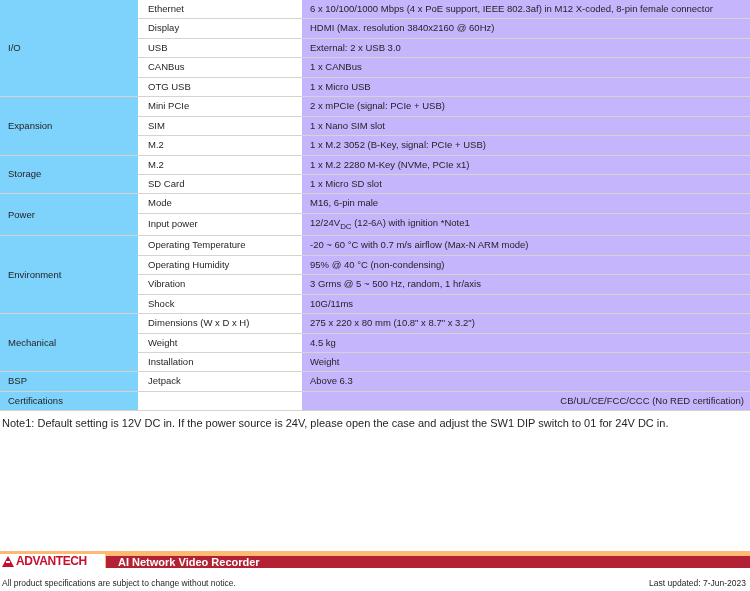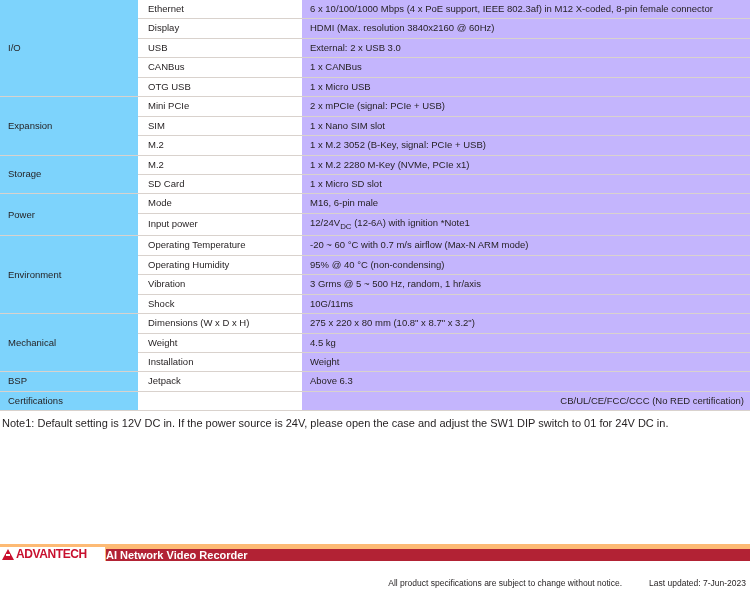--- a/index.html
+++ b/index.html
@@ -120,29 +120,29 @@
     background: #ffffff;
   }
   .footer-title {
     flex: 1;
     background: #b22234;
     color: #ffffff;
     font-size: 11px;
     font-weight: bold;
     display: flex;
     align-items: center;
-    padding-left: 0;
+    padding-left: 12px;
   }
   .footer-sub {
     display: flex;
-    justify-content: flex-end;
+    justify-content: space-between;
     align-items: center;
     font-size: 8.5px;
     color: #231f20;
-    padding: 17px 4px 3px 2px;
+    padding: 10px 4px 3px 2px;
   }
   .footer-sub .right {
     text-align: right;
     margin-left: 27px;
   }
 </style>
 </head>
 <body>
 
 <table class="spec-table">

